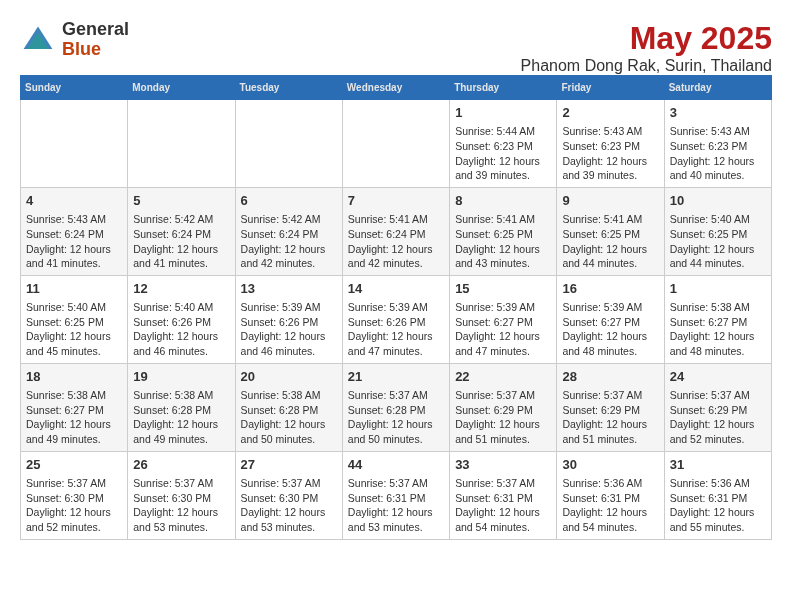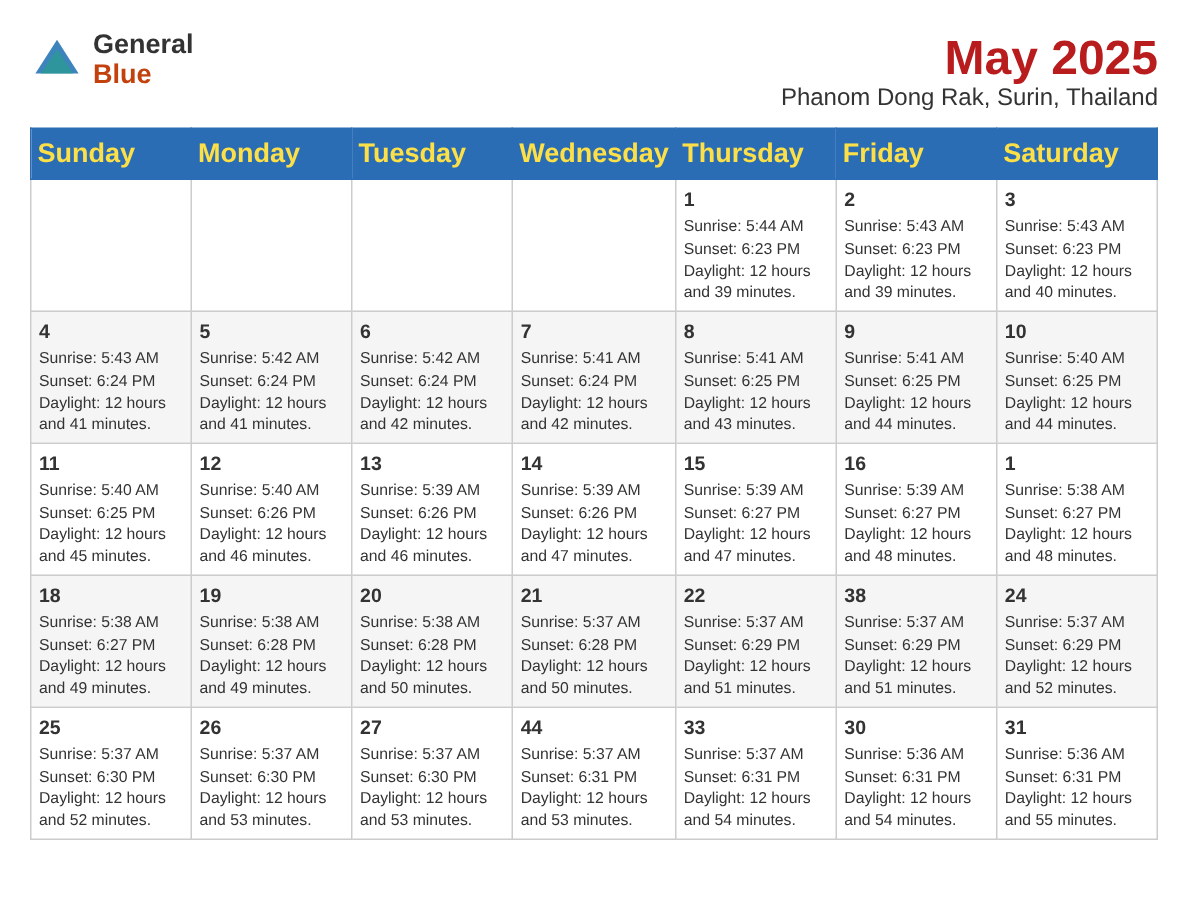--- a/index.html
+++ b/index.html
@@ -7,21 +7,20 @@
       font-family: Arial, sans-serif;
       background: #fff;
       width: 792px;
       min-height: 612px;
       padding: 20px;
     }
     .header {
       display: flex;
       justify-content: space-between;
       align-items: flex-start;
-      margin-bottom: 10px;
       gap: 16px;
     }
     .logo {
       display: flex;
       align-items: center;
       gap: 6px;
     }
     .logo-text {
       display: flex;
       flex-direction: column;
@@ -53,24 +52,24 @@
       font-size: 16px;
       color: #333;
     }
     table {
       width: 100%;
       border-collapse: collapse;
       font-size: 11px;
     }
     thead tr th {
       background: #2a6db5;
-      color: #fde047;
+      color: #e5e5e5;
       padding: 6px 4px;
       text-align: left;
-      font-size: 18px;
+      font-size: 10px;
       font-weight: bold;
       border: 1px solid #2a6db5;
     }
     tbody tr td {
       border: 1px solid #ccc;
       vertical-align: top;
       padding: 4px 5px;
       height: 80px;
       width: 107px;
       color: #333;
@@ -285,21 +284,21 @@
           <div>and 50 minutes.</div>
         </td>
         <td>
           <span class="day-num">22</span>
           <div>Sunrise: 5:37 AM</div>
           <div>Sunset: 6:29 PM</div>
           <div>Daylight: 12 hours</div>
           <div>and 51 minutes.</div>
         </td>
         <td>
-          <span class="day-num">38</span>
+          <span class="day-num">28</span>
           <div>Sunrise: 5:37 AM</div>
           <div>Sunset: 6:29 PM</div>
           <div>Daylight: 12 hours</div>
           <div>and 51 minutes.</div>
         </td>
         <td>
           <span class="day-num">24</span>
           <div>Sunrise: 5:37 AM</div>
           <div>Sunset: 6:29 PM</div>
           <div>Daylight: 12 hours</div>

